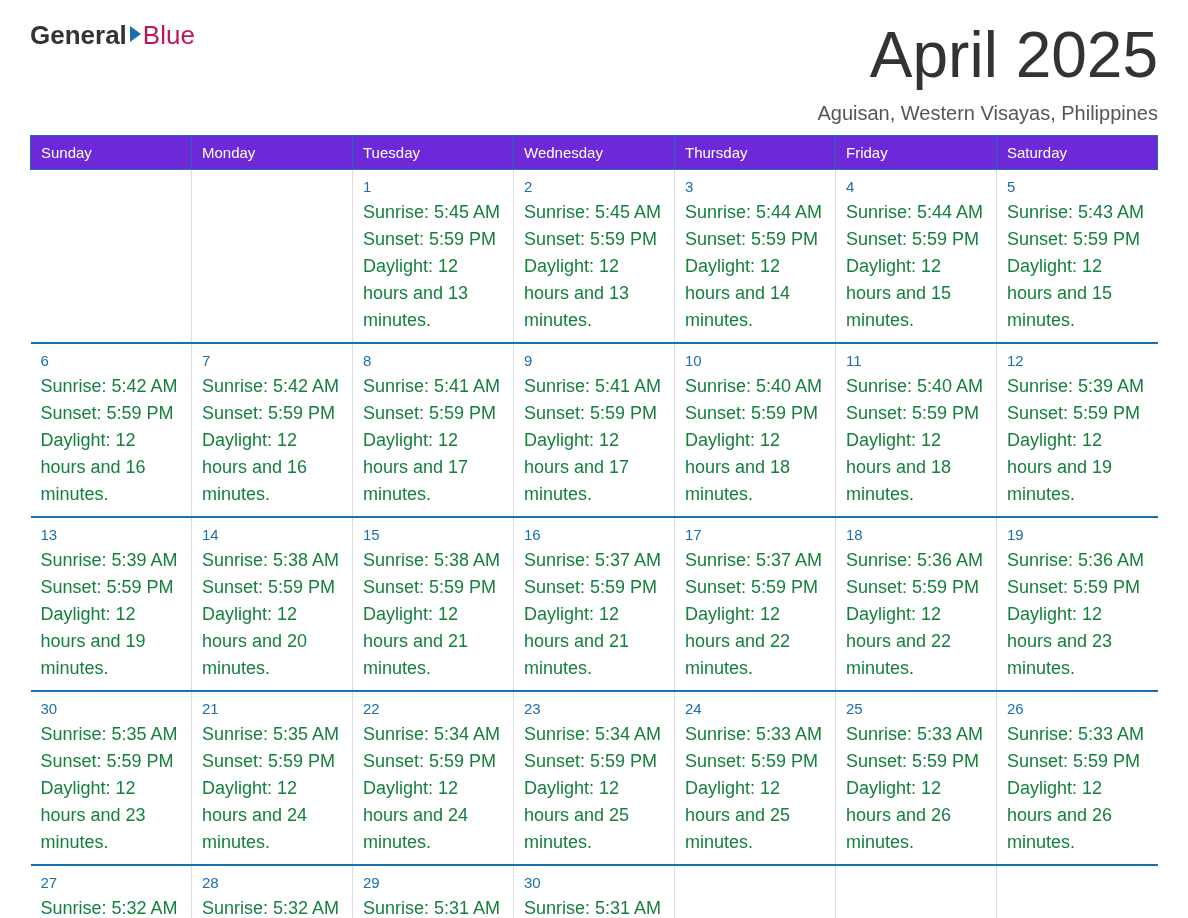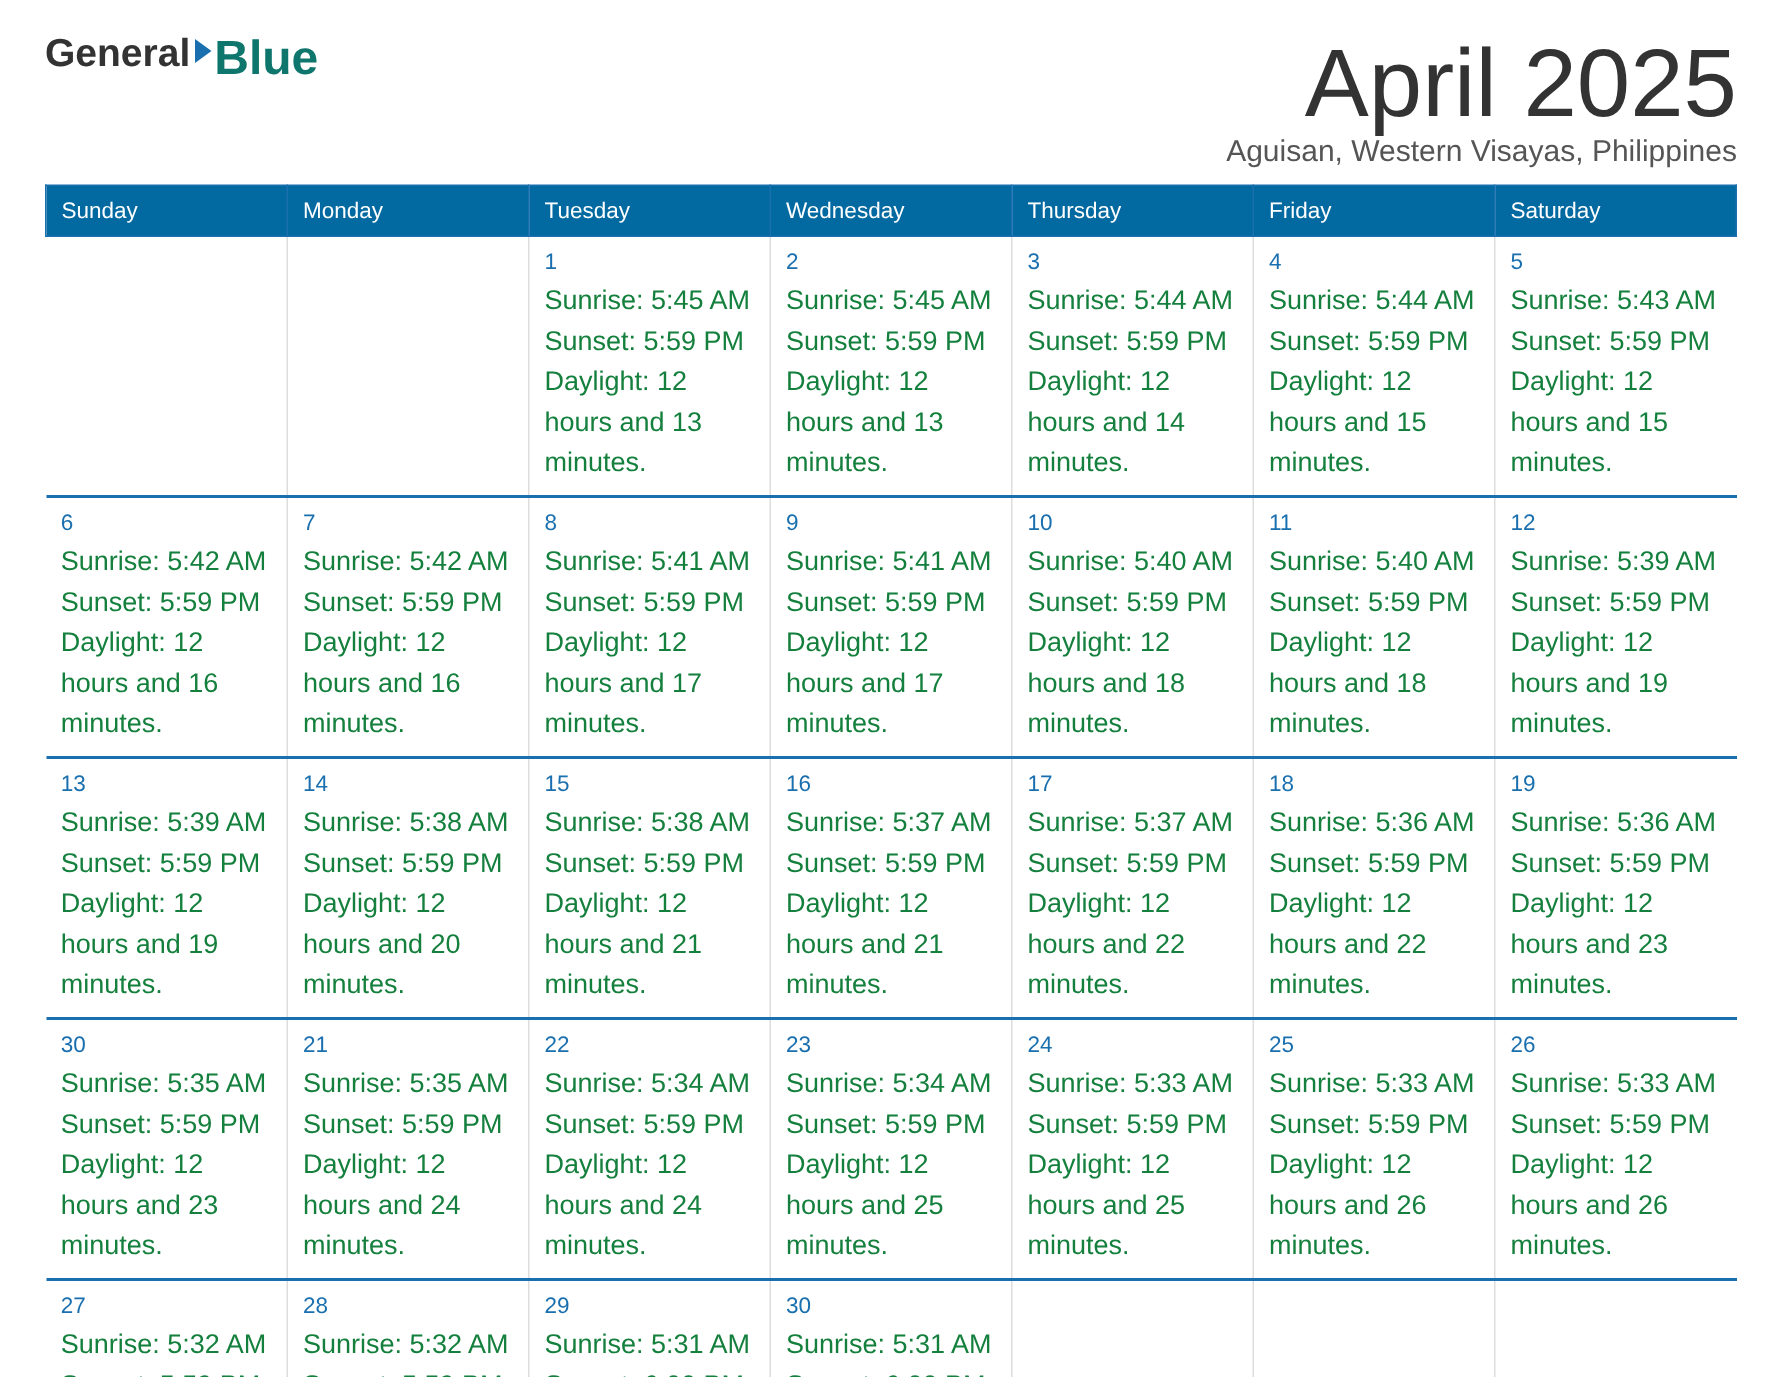--- a/index.html
+++ b/index.html
@@ -27,29 +27,29 @@
     }
     .month-title {
       font-size: 64px;
       font-weight: normal;
       color: #333;
       line-height: 1.1;
     }
     .location-title {
       font-size: 20px;
       color: #555;
-      margin-top: 0;
+      margin-top: 12px;
     }
     .calendar {
       width: 100%;
       border-collapse: collapse;
       margin-top: 10px;
     }
     .calendar thead tr {
-      background-color: #0369a1;
+      background-color: #6d28d9;
       color: #ffffff;
       margin-left: 36px;
     }
     .calendar thead th {
       padding: 8px 10px;
       text-align: left;
       font-size: 15px;
       font-weight: normal;
       border: 1px solid #1a6faf;
     }
@@ -98,23 +98,23 @@
       height: 0;
       border-left: 11px solid #1a6faf;
       border-top: 8px solid transparent;
       border-bottom: 8px solid transparent;
       margin-left: 3px;
       vertical-align: middle;
       position: relative;
       top: -2px;
     }
     .logo-text-blue {
-      font-size: 32px;
-      font-weight: bold;
-      color: #0f766e;
+      font-size: 26px;
+      font-weight: normal;
+      color: #be185d;
       margin-left: 2px;
     }
   </style>
 </head>
 <body>
 
 <div class="header">
   <div class="logo">
     <div class="logo-row">
       <span class="logo-text-general">General</span>

